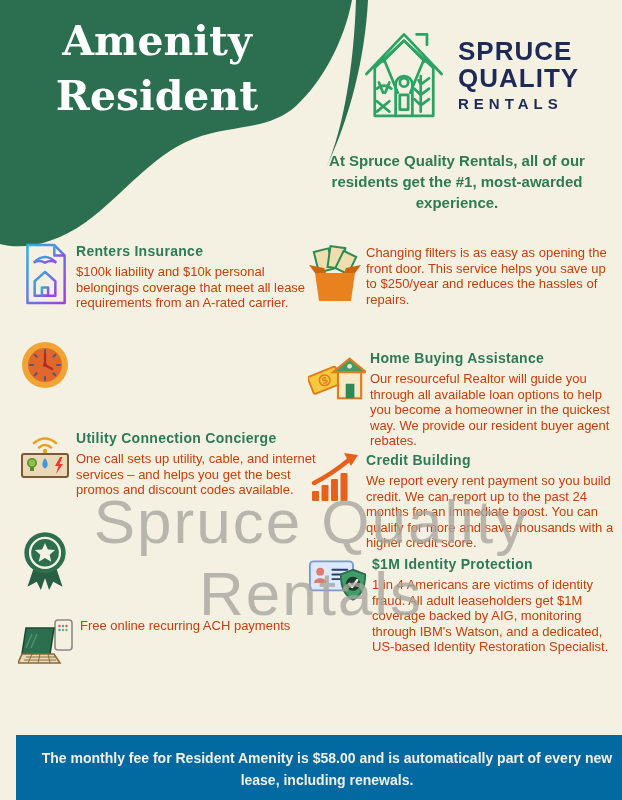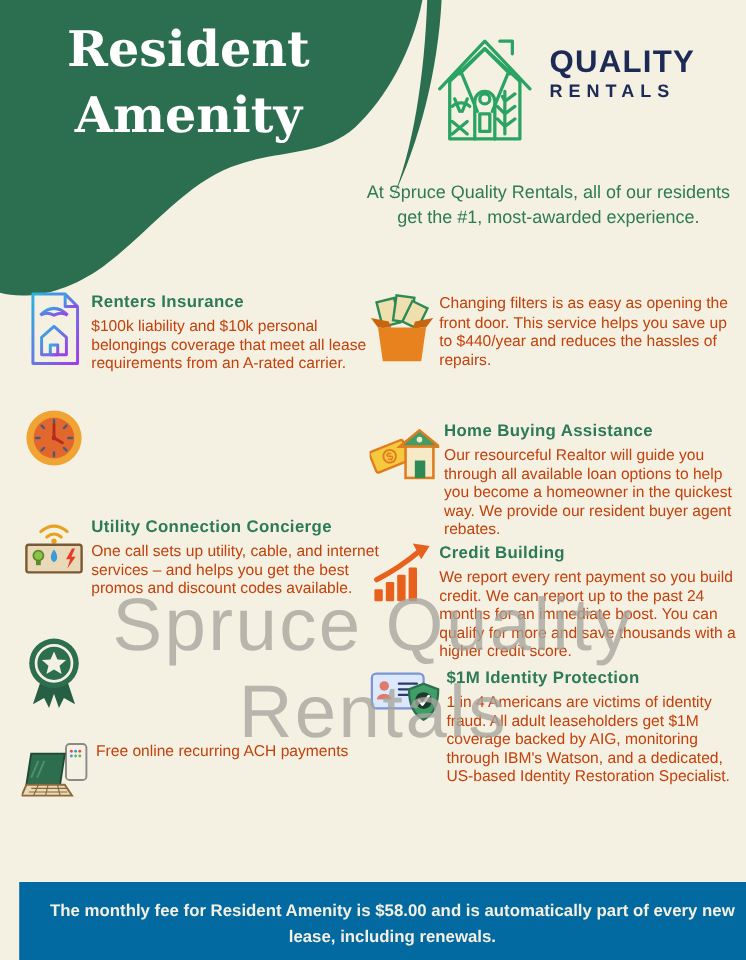--- a/index.html
+++ b/index.html
@@ -19,21 +19,21 @@
     font-size:41px;line-height:55px;color:#ffffff;
   }
   
   .logo{position:absolute;top:26px;left:360px;display:flex;align-items:flex-start;z-index:2;}
   .logo-text{margin-left:10px;padding-top:12px;color:#1e2a56;font-weight:700;}
   .logo-line1,.logo-line2{font-size:26px;line-height:27px;letter-spacing:1px;}
   .logo-line3{font-size:15px;line-height:20px;letter-spacing:5px;margin-top:2px;}
   
   .tagline{
     position:absolute;top:150px;left:296px;width:322px;z-index:2;
-    text-align:center;color:#2e7b52;font-weight:400;
+    text-align:center;color:#2e7b52;font-weight:700;
     font-size:15px;line-height:21px;
   }
   
   .item{position:absolute;display:flex;z-index:3;}
   .item-icon{flex:0 0 54px;display:flex;justify-content:center;align-items:flex-start;}
   .item-text{margin-left:4px;}
   .col-left .item-text{width:240px;}
   .col-right .item-text{width:252px;}
   .item-title{
     font-size:14px;font-weight:700;color:#2c7a57;
@@ -62,40 +62,41 @@
 <body>
 
 <div class="page">
 
   <svg class="blob-svg" width="380" height="260" viewBox="0 0 380 260">
     <path d="M0,0 H352 C344,42 322,82 296,106 C268,131 232,124 193,139 C152,155 122,196 86,222 C54,245 22,250 0,244 Z" fill="#2c6e50"></path>
     <path d="M368,0 C365,58 350,118 326,168 C344,128 354,62 356,0 Z" fill="#2c6e50"></path>
   </svg>
 
   <div class="page-title">
+    <div>Amenity</div>
     <div>Resident</div>
-    <div>Amenity</div>
   </div>
 
   <div class="logo">
     <svg width="88" height="94" viewBox="0 0 84 90">
       <g fill="none" stroke="#2aa364" stroke-width="2.6" stroke-linejoin="round" stroke-linecap="round">
         <path d="M14,40 V86 H70 V40"></path>
         <path d="M6,46 L42,8 L78,46"></path>
         <path d="M54,8 h10 v10"></path>
         <path d="M14,40 L42,14 L70,40"></path>
         <path d="M22,30 l14,34 M62,30 l-14,34 M42,14 l-20,20 M42,14 l20,20"></path>
         <path d="M34,86 V56 a8,8 0 0 1 16,0 V86"></path>
         <circle cx="42" cy="54" r="4"></circle>
         <rect x="38" y="66" width="8" height="14"></rect>
         <path d="M16,60 a10,10 0 0 1 14,0 M18,54 l4,10 M28,54 l-4,10 M16,72 l12,10 M28,72 l-12,10"></path>
         <path d="M58,48 v34 M58,56 l8,-6 M58,56 l-2,-4 M58,66 l8,-6 M58,66 l-6,-6 M58,76 l8,-6 M58,76 l-6,-6"></path>
       </g>
     </svg>
     <div class="logo-text">
+      <div class="logo-line1">SPRUCE</div>
       <div class="logo-line2">QUALITY</div>
       <div class="logo-line3">RENTALS</div>
     </div>
   </div>
 
   <div class="tagline">At Spruce Quality Rentals, all of our residents get the #1, most-awarded experience.</div>
 
   <div class="item col-left" style="top:243px;left:18px">
     <div class="item-icon">
       <svg width="46" height="62" viewBox="0 0 44 60">
@@ -205,21 +206,21 @@
           <rect x="7" y="5" width="15" height="21" transform="rotate(-14 14 15)"></rect>
           <rect x="20" y="2" width="15" height="21" transform="rotate(8 27 12)"></rect>
           <rect x="30" y="8" width="14" height="19" transform="rotate(26 37 17)"></rect>
         </g>
         <polygon points="6,28 46,28 42,56 10,56" fill="#e8821f"></polygon>
         <polygon points="6,28 0,20 15,23 17,28" fill="#c9640f"></polygon>
         <polygon points="46,28 52,20 37,23 35,28" fill="#c9640f"></polygon>
       </svg>
     </div>
     <div class="item-text">
-      <div class="item-body">Changing filters is as easy as opening the front door. This service helps you save up to $440/year and reduces the hassles of repairs.</div>
+      <div class="item-body">Changing filters is as easy as opening the front door. This service helps you save up to $250/year and reduces the hassles of repairs.</div>
     </div>
   </div>
 
   <div class="item col-right" style="top:350px;left:308px">
     <div class="item-icon">
       <svg width="58" height="54" viewBox="0 0 60 52">
         <g transform="rotate(-22 17 30)">
           <rect x="2" y="20" width="31" height="19" rx="2" fill="#f5c93e" stroke="#e07b1f" stroke-width="2"></rect>
           <circle cx="17.5" cy="29.5" r="5.5" fill="none" stroke="#e07b1f" stroke-width="1.6"></circle>
           <text x="17.5" y="33" text-anchor="middle" font-size="10" font-weight="bold" fill="#e07b1f" font-family="Liberation Sans, sans-serif">$</text>

